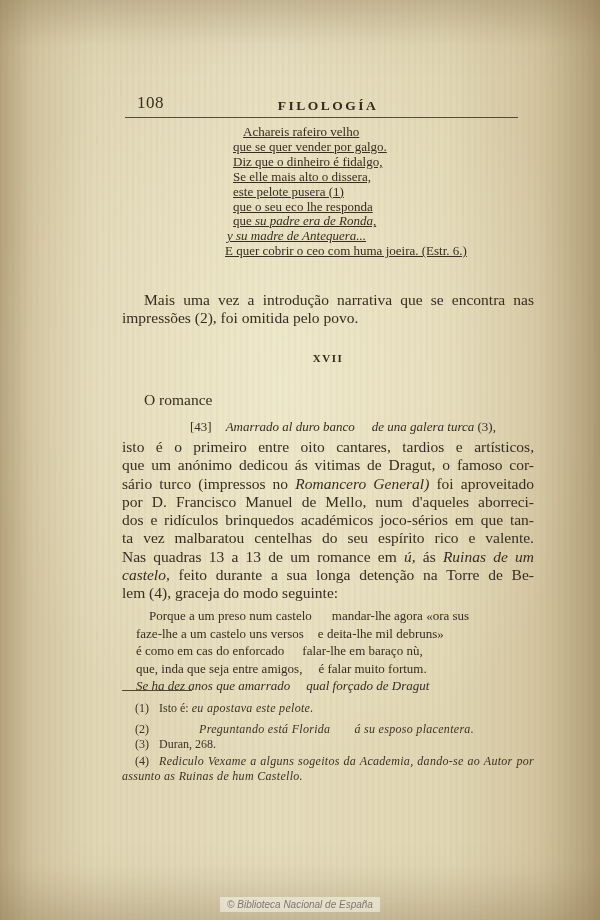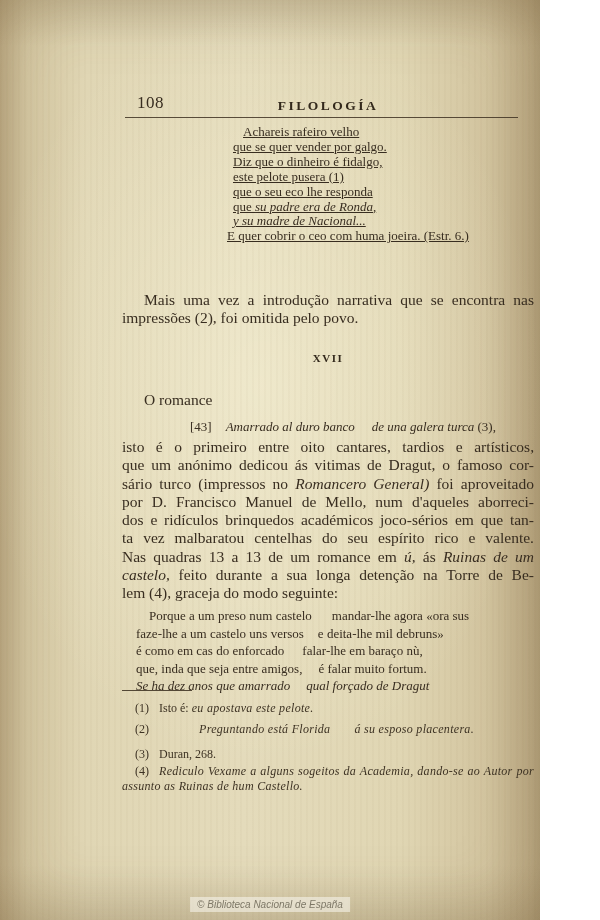--- a/index.html
+++ b/index.html
@@ -1,20 +1,20 @@
 <!DOCTYPE html>
 <html><head>
 <meta charset="utf-8">
 <style>
   html, body { margin: 0; padding: 0; }
   body { width: 600px; height: 920px; overflow: hidden; }
 
   .scan {
     position: relative;
-    width: 540px;
+    width: 600px;
     height: 920px;
     font-family: "Liberation Serif", "DejaVu Serif", serif;
     color: #382d20;
     background:
       repeating-linear-gradient(90deg, rgba(125,102,62,.035) 0 2px, rgba(0,0,0,0) 2px 6px),
       radial-gradient(ellipse 70% 55% at 48% 42%, rgba(255,252,228,.40), rgba(0,0,0,0) 75%),
       linear-gradient(180deg, rgba(120,94,56,.16) 0%, rgba(0,0,0,0) 5%, rgba(0,0,0,0) 94%, rgba(120,94,56,.14) 100%),
       linear-gradient(90deg, #c3b18b 0%, #d6c9a4 5%, #e0d6b4 16%, #e4dbbb 45%, #e0d6b3 74%, #d3c5a0 90%, #c0ae88 98%, #b5a37d 100%);
     box-shadow: inset 0 0 70px rgba(100,78,44,.28);
   }
@@ -66,21 +66,21 @@
   
   .quote { position: absolute; left: 136px; top: 607px; font-size: 13px; line-height: 17.5px; }
   .quote > div { white-space: nowrap; }
   .quote > div:first-child { margin-left: 13px; }
 
   
   .fn-rule { position: absolute; left: 122px; top: 690px; width: 70px; border-top: 1.3px solid rgba(58,46,31,.85); }
   .footnotes { position: absolute; left: 122px; top: 701px; width: 412px; font-size: 12px; line-height: 15px; color: #3d3223; }
   .footnotes > div { text-indent: 13px; }
   .footnotes > div:nth-child(1) { margin-bottom: 6px; }
-  .footnotes > div:nth-child(2) { margin-bottom: 10px; }
+  .footnotes > div:nth-child(2) { margin-bottom: 0; }
   .footnotes > div:nth-child(3) { margin-bottom: 2px; }
   .footnotes > div:nth-child(4) { text-align: justify; text-align-last: justify; }
   .footnotes > div:nth-child(5) { text-indent: 0; }
   .footnotes i { letter-spacing: .3px; }
 
   
   .watermark {
     position: absolute; left: 50%; top: 897px; transform: translateX(-50%);
     font-family: "Liberation Sans", sans-serif; font-style: italic;
     font-size: 10px; color: #7e7867;
@@ -97,24 +97,25 @@
 <div class="scan">
 
   <span class="pagenum">108</span>
   <span class="running-title">FILOLOGÍA</span>
   <div class="header-rule"></div>
 
   <div class="poem">
     <div><span>Achareis rafeiro velho</span></div>
     <div><span>que se quer vender por galgo.</span></div>
     <div><span>Diz que o dinheiro é fidalgo,</span></div>
+    <div><span>Se elle mais alto o dissera,</span></div>
     <div><span>este pelote pusera (1)</span></div>
     <div><span>que o seu eco lhe responda</span></div>
     <div><span>que </span><i>su padre era de Ronda,</i></div>
-    <div><i>y su madre de Nacional...</i></div>
+    <div><i>y su madre de Antequera...</i></div>
     <div><span>E quer cobrir o ceo com huma joeira. (Estr. 6.)</span></div>
   </div>
 
   <div class="intro">
     <div><span>Mais uma vez a introdução narrativa que se encontra nas</span></div>
     <div><span>impressões (2), foi omitida pelo povo.</span></div>
   </div>
 
   <h2 class="section-num">XVII</h2>
   <div class="lead">O romance</div>

